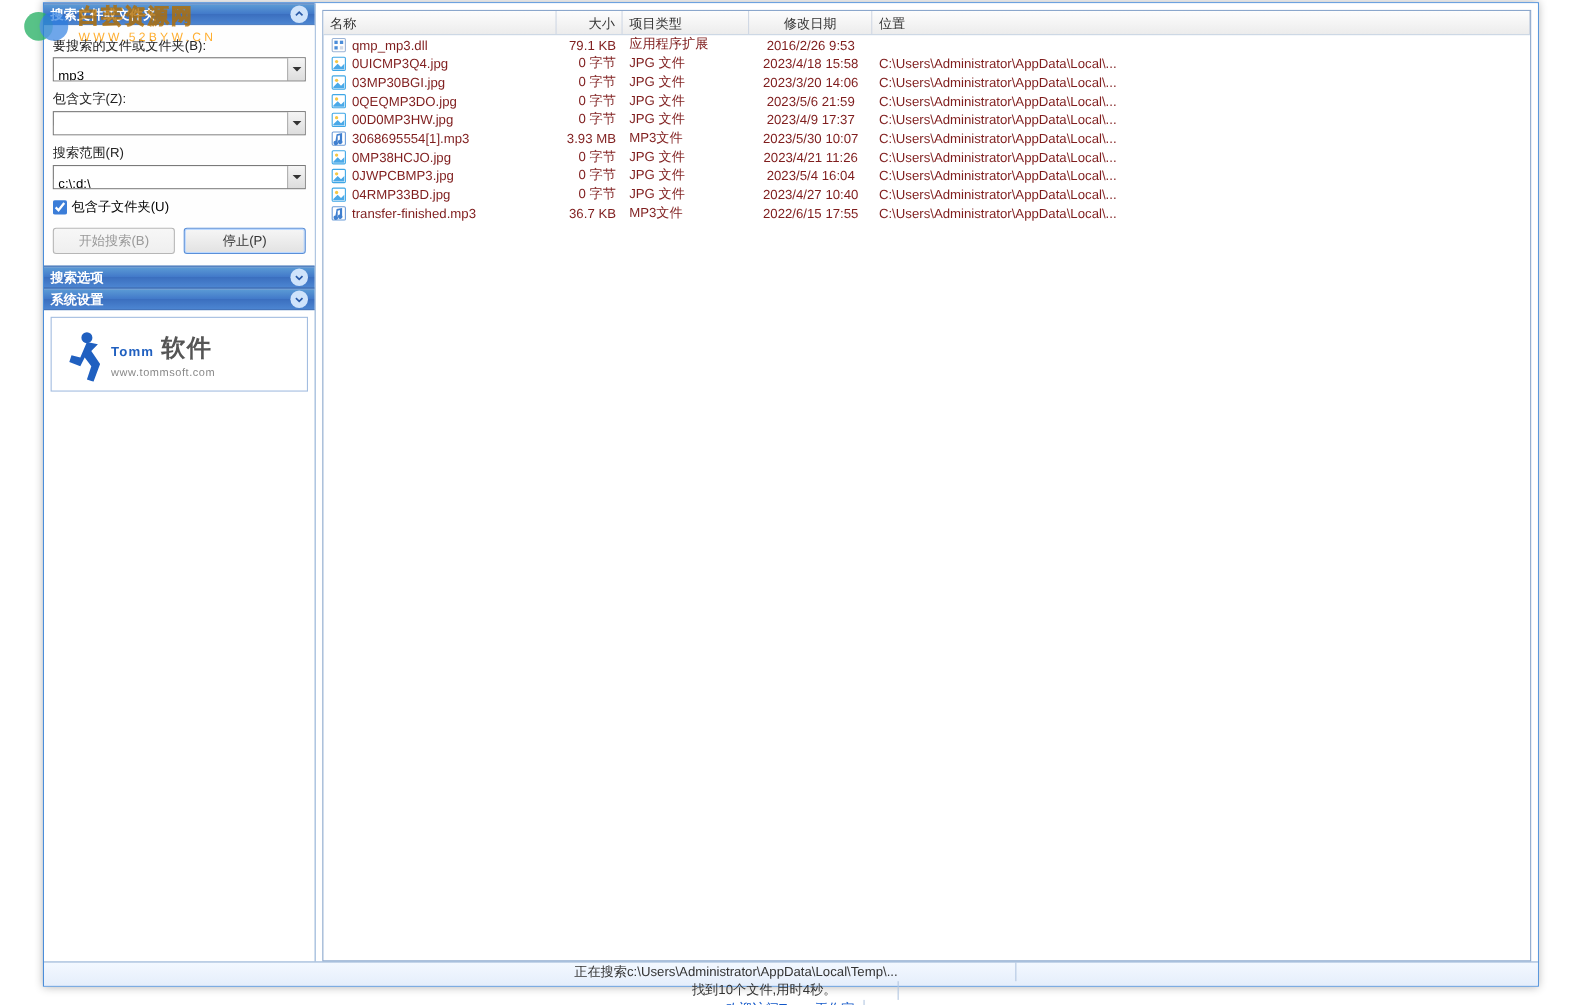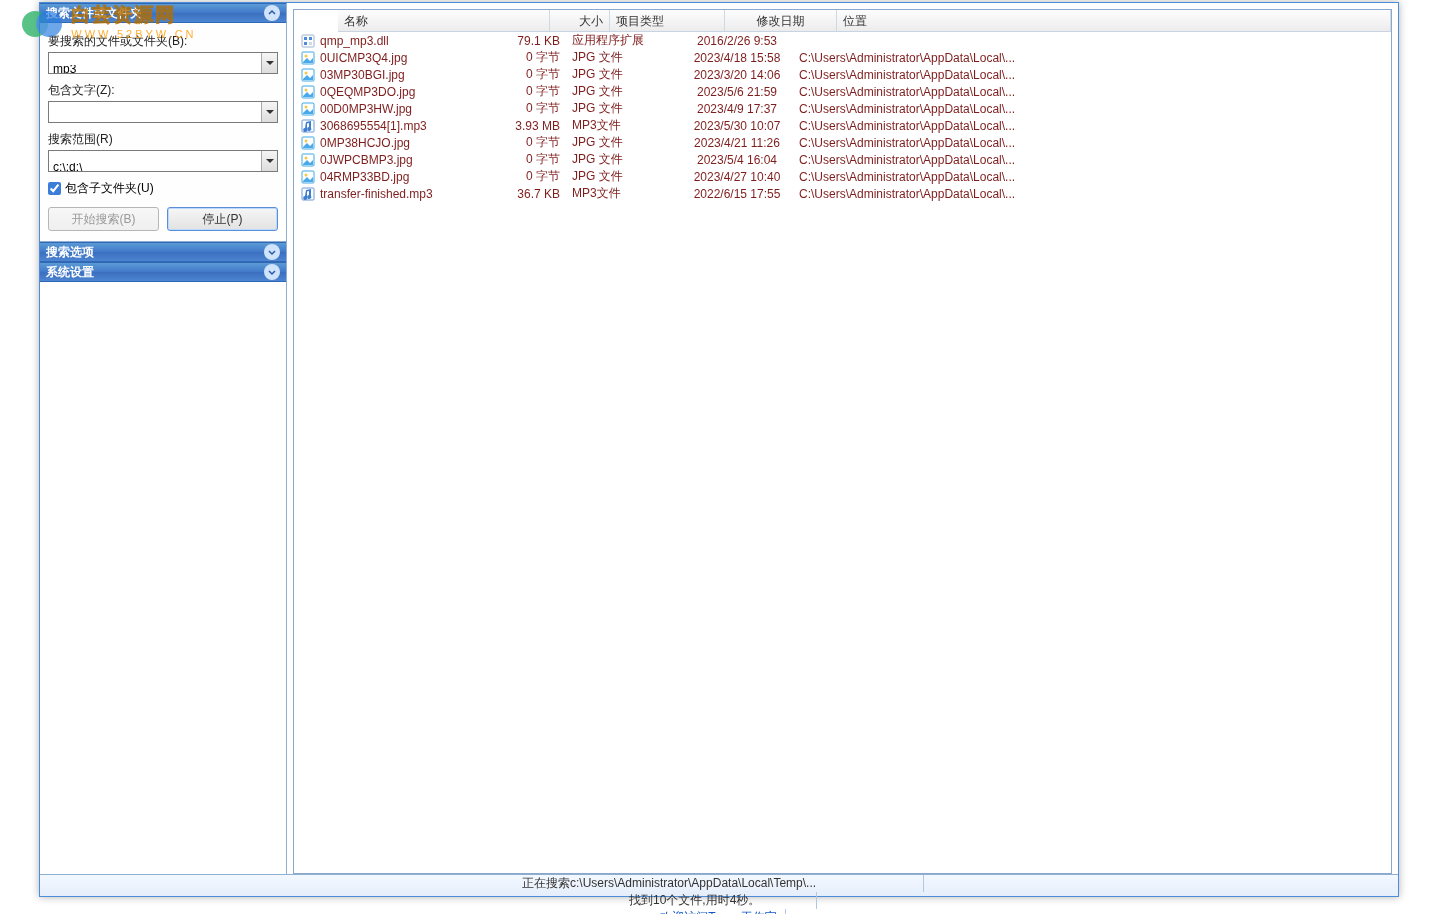--- a/index.html
+++ b/index.html
@@ -51,21 +51,21 @@
     .btn.primary { border-color:#5a8fd8; box-shadow: inset 0 0 0 1px #bcd9ff; }
 
     .logo-box { margin: 6px; border:1px solid #a3bde0; padding: 10px 8px 8px 8px; display:flex; align-items:center; gap:6px; background:#fff; }
     .logo-box .runner { width:40px;height:48px; }
     .logo-box .logo-text .brand { font-size:20px; font-weight:bold; color:#2060c0; letter-spacing:1px; }
     .logo-box .logo-text .brand .cj { color:#555; font-family: "KaiTi","STKaiti",serif; font-size:22px; }
     .logo-box .logo-text .url { font-size:10px; color:#888; letter-spacing:0.5px; display:block; margin-top:2px;}
 
     .results { flex: 1 1 auto; display: flex; flex-direction: column; padding: 6px 6px 0 6px; min-width: 0; }
     .listview { flex: 1 1 auto; border: 1px solid #8ba7cc; background: #fff; display: flex; flex-direction: column; overflow: hidden; }
-    .lv-head { display: flex; background: linear-gradient(to bottom,#fdfdfd,#ececec); border-bottom: 1px solid #c8d4e3; height: 22px; margin-left: 44px; }
+    .lv-head { display: flex; background: linear-gradient(to bottom,#fdfdfd,#ececec); border-bottom: 1px solid #c8d4e3; height: 22px; }
     .lv-head .col { padding: 3px 6px; border-right: 1px solid #d0d8e4; color: #333; white-space: nowrap; overflow: hidden; }
     .lv-body { flex: 1 1 auto; overflow: auto; }
     .row { display: flex; height: 17px; align-items: center; cursor: default; }
     .row .cell { padding: 0 6px; white-space: nowrap; overflow: hidden; text-overflow: ellipsis; color: #7f1d1d; }
     .row .name-cell { display:flex; align-items:center; gap:4px; }
     .file-ico { width:16px; height:16px; flex:0 0 16px; display:inline-flex;align-items:center;justify-content:center; }
 
     .col-name { width: 212px; flex: 0 0 212px; }
     .col-size { width: 60px; flex: 0 0 60px; text-align: right; }
     .col-type { width: 115px; flex: 0 0 115px; }
@@ -149,20 +149,32 @@
       </div>
       <div class="panel-header">
         <span>系统设置</span>
         <span class="chev">
             <svg viewBox="0 0 8 8">
               <path d="M1 3 L4 6 L7 3" fill="none" stroke="#2a5aa8" stroke-width="1.5"></path>
             </svg>
           </span>
       </div>
 
+      <div class="logo-box">
+        <span class="runner">
+          <svg viewBox="0 0 40 48">
+              <circle cx="24" cy="8" r="5" fill="#2060c0"></circle>
+              <path d="M24 12 L18 26 L10 24 L8 30 L18 34 L22 26 L28 34 L24 46 L30 48 L36 32 L28 20 L34 14 Z" fill="#2060c0"></path>
+            </svg>
+        </span>
+        <span class="logo-text">
+          <span class="brand"><span>Tomm</span> <span class="cj">软件</span></span>
+          <span class="url">www.tommsoft.com</span>
+        </span>
+      </div>
     </div>
 
     <div class="results">
       <div class="listview">
         <div class="lv-head">
           <div class="col col-name">名称</div>
           <div class="col col-size">大小</div>
           <div class="col col-type">项目类型</div>
           <div class="col col-date">修改日期</div>
           <div class="col col-loc">位置</div>

